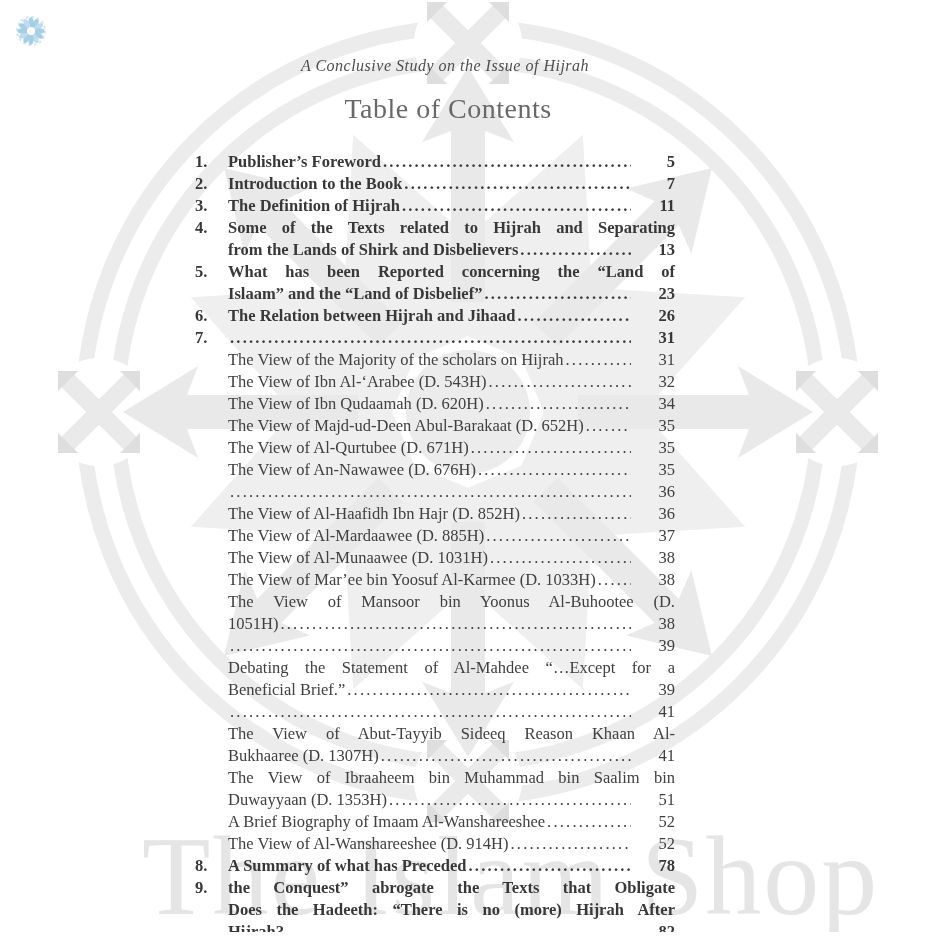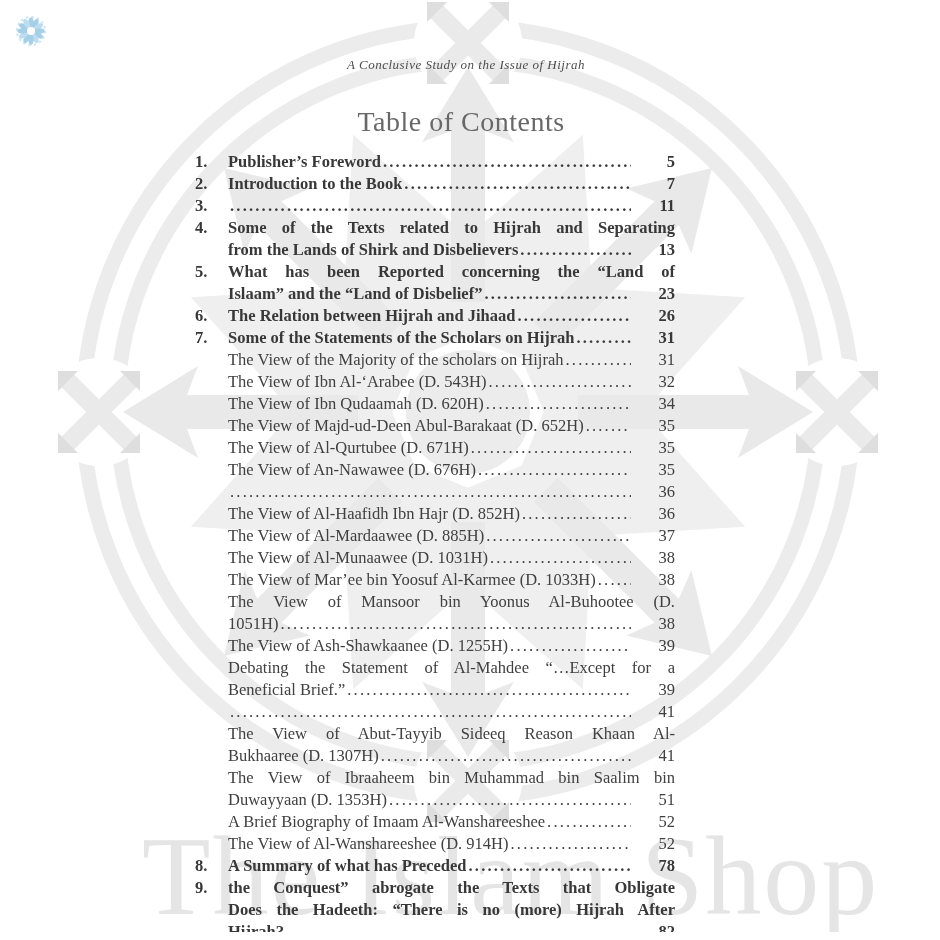--- a/index.html
+++ b/index.html
@@ -12,24 +12,24 @@
   .shop-watermark{
     position:absolute;left:142px;top:812px;z-index:1;
     font-size:112px;color:#e5e5e5;white-space:nowrap;
     font-family:"Liberation Serif","DejaVu Serif",serif;letter-spacing:2px;text-align:center;
   }
   .corner-flower{position:absolute;left:13px;top:13px;z-index:3;}
   
   .content{position:absolute;left:0;top:0;width:940px;height:940px;z-index:2;}
   .running-header{
     position:absolute;top:57px;left:0;width:890px;text-align:center;
-    font-style:italic;font-size:13px;color:#4e4e4e;letter-spacing:0.5px;padding-left:21px;
+    font-style:italic;font-size:16px;color:#4e4e4e;letter-spacing:0.5px;
   }
   .page-title{
-    position:absolute;top:90px;left:0;width:890px;text-align:center;margin:16px;
+    position:absolute;top:90px;left:0;width:890px;text-align:center;margin:3px;
     font-size:28px;font-weight:400;color:#686868;letter-spacing:0.5px;
   }
   .toc{position:absolute;top:151px;left:195px;width:480px;
     font-size:16.5px;line-height:22px;color:#404040;}
   .entry{display:flex;align-items:flex-start;}
   .entry.bold{font-weight:bold;color:#383838;}
   .num{flex:none;width:33px;}
   .mid{flex:1;min-width:0;}
   .jline{text-align:justify;text-align-last:justify;}
   .lastline{display:flex;align-items:flex-end;}
@@ -145,20 +145,21 @@
               <span class="leader">............................................................................................................</span>
               <span class="pg">7</span>
             </div>
           </span>
   </div>
 
   <div class="entry bold">
     <span class="num">3.</span>
     <span class="mid">
             <div class="lastline">
+              <span class="t">The Definition of Hijrah</span>
               <span class="leader">............................................................................................................</span>
               <span class="pg">11</span>
             </div>
           </span>
   </div>
 
   <div class="entry bold">
     <span class="num">4.</span>
     <span class="mid">
             <div class="jline">Some of the Texts related to Hijrah and Separating</div>
@@ -190,21 +191,20 @@
               <span class="leader">............................................................................................................</span>
               <span class="pg">26</span>
             </div>
           </span>
   </div>
 
   <div class="entry bold">
     <span class="num">7.</span>
     <span class="mid">
             <div class="lastline">
-              <span class="t">Some of the Statements of the Scholars on Hijrah</span>
               <span class="leader">............................................................................................................</span>
               <span class="pg">31</span>
             </div>
           </span>
   </div>
 
   <div class="entry">
     <span class="num"></span>
     <span class="mid">
             <div class="lastline">
@@ -333,21 +333,20 @@
               <span class="leader">............................................................................................................</span>
               <span class="pg">38</span>
             </div>
           </span>
   </div>
 
   <div class="entry">
     <span class="num"></span>
     <span class="mid">
             <div class="lastline">
-              <span class="t">The View of Ash-Shawkaanee (D. 1255H)</span>
               <span class="leader">............................................................................................................</span>
               <span class="pg">39</span>
             </div>
           </span>
   </div>
 
   <div class="entry">
     <span class="num"></span>
     <span class="mid">
             <div class="jline">Debating the Statement of Al-Mahdee “…Except for a</div>

